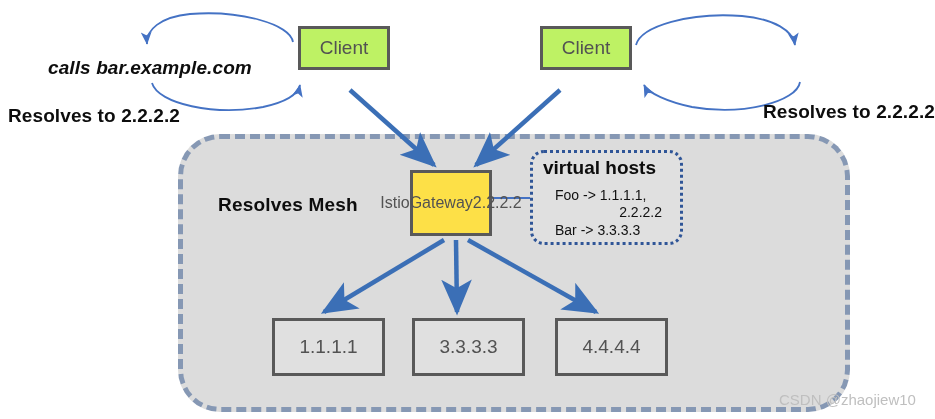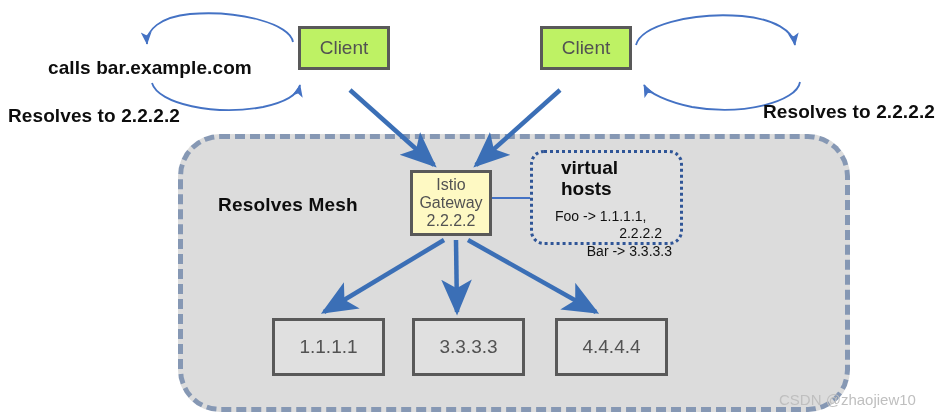--- a/index.html
+++ b/index.html
@@ -60,27 +60,27 @@
   }
   .node.client {
     background: #bef264;
     width: 92px;
     height: 44px;
     justify-content: center;
   }
   .node.client.left  { left: 298px; top: 26px; }
   .node.client.right { left: 540px; top: 26px; }
   .node.gateway {
-    background: #fef9c3;
+    background: #fde047;
     left: 410px;
     top: 170px;
     width: 82px;
     height: 66px;
     font-size: 16px;
-    flex-direction: column;
+    flex-direction: row;
     justify-content: center;
   }
   .node.service {
     background: #e0e0e0;
     width: 113px;
     height: 58px;
     top: 318px;
   }
   .node.service.s1 { left: 272px; }
   .node.service.s2 { left: 412px; }
@@ -95,42 +95,42 @@
     border: 3px dotted #2f5597;
     border-radius: 14px;
     background: #e0e0e0;
     padding: 5px 8px 0 8px;
   }
   .vhosts-title {
     font-size: 19px;
     font-weight: bold;
     color: #0d0d0d;
     line-height: 1.1;
-    margin-left: 20px;
+    margin-left: 2px;
   }
   .vhosts-rows {
     margin-top: 8px;
     font-size: 14px;
     color: #111111;
     line-height: 1.25;
     text-align: center;
   }
   .vhosts-rows div { white-space: nowrap; }
   .r1 { text-align: left; padding-left: 14px; }
   .r2 { text-align: right; padding-right: 10px; }
-  .r3 { text-align: right; padding-left: 14px; }
+  .r3 { text-align: left; padding-left: 14px; }
   .annot {
     position: absolute;
     font-size: 19px;
     font-weight: bold;
     color: #0d0d0d;
     white-space: nowrap;
     letter-spacing: .1px;
   }
-  .annot.calls-bar   { left: 48px;  top: 57px; }
+  .annot.calls-bar   { left: 48px;  top: 57px; font-style: italic; }
   .annot.res-bar     { left: 8px;   top: 105px; }
   .annot.calls-foo   { left: 697px; top: 48px; }
   .annot.res-foo     { left: 763px; top: 101px; }
   .watermark {
     position: absolute;
     left: 779px;
     top: 391px;
     font-size: 15px;
     color: #bfbfbf;
     white-space: nowrap;

